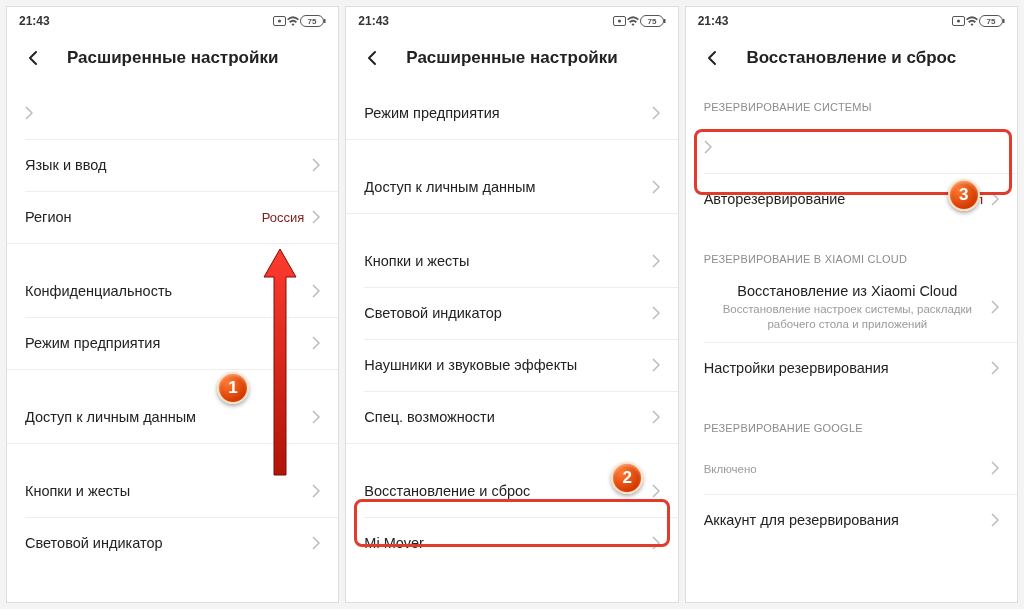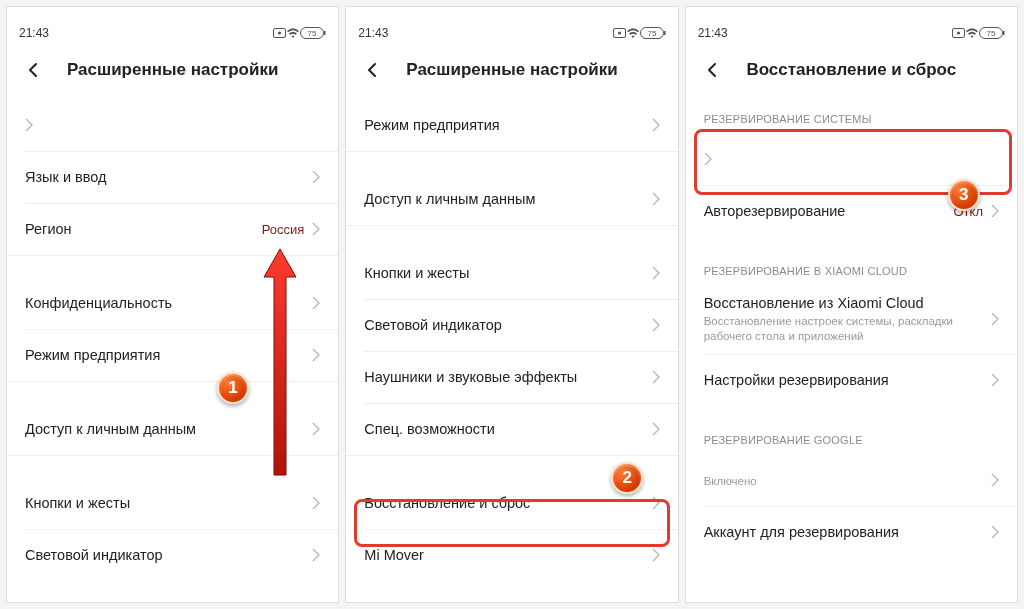--- a/index.html
+++ b/index.html
@@ -22,22 +22,21 @@
     overflow: hidden;
   }
   .statusbar {
     height: 28px;
     display: flex;
     align-items: center;
     justify-content: space-between;
     padding: 0 12px;
     font-size: 12px;
     color: #333;
-    font-weight: 400;
-    margin-top: 12px;
+    font-weight: 700;
   }
   .status-icons { display: flex; align-items: center; }
   .status-icons svg { display: block; }
   .header {
     display: flex;
     align-items: center;
     padding: 10px 14px 16px 14px;
   }
   .back-btn { width: 26px; height: 26px; display:flex; align-items:center; justify-content:center; cursor:pointer; }
   .header-title {
@@ -363,21 +362,21 @@
       <div class="row-text">
           <span class="row-label">Авторезервирование</span>
         </div>
       <span class="row-value">Откл</span>
       <svg class="chevron" width="8" height="14" viewBox="0 0 8 14">
           <path d="M1 1 L7 7 L1 13" stroke="currentColor" stroke-width="1.5" fill="none"></path>
         </svg>
     </div>
 
     <div class="section-title" style="padding-top:28px;">РЕЗЕРВИРОВАНИЕ В XIAOMI CLOUD</div>
-    <div class="row" style="padding-top:10px;padding-bottom:10px;">
+    <div class="row" style="padding-top:10px;padding-bottom:10px;text-align:center;">
       <div class="row-text">
         <span class="row-label">Восстановление из Xiaomi Cloud</span>
         <span class="row-sub">Восстановление настроек системы, раскладки рабочего стола и приложений</span>
       </div>
       <svg class="chevron" width="8" height="14" viewBox="0 0 8 14">
           <path d="M1 1 L7 7 L1 13" stroke="currentColor" stroke-width="1.5" fill="none"></path>
         </svg>
     </div>
     <div class="row">
       <div class="row-divider"></div>

